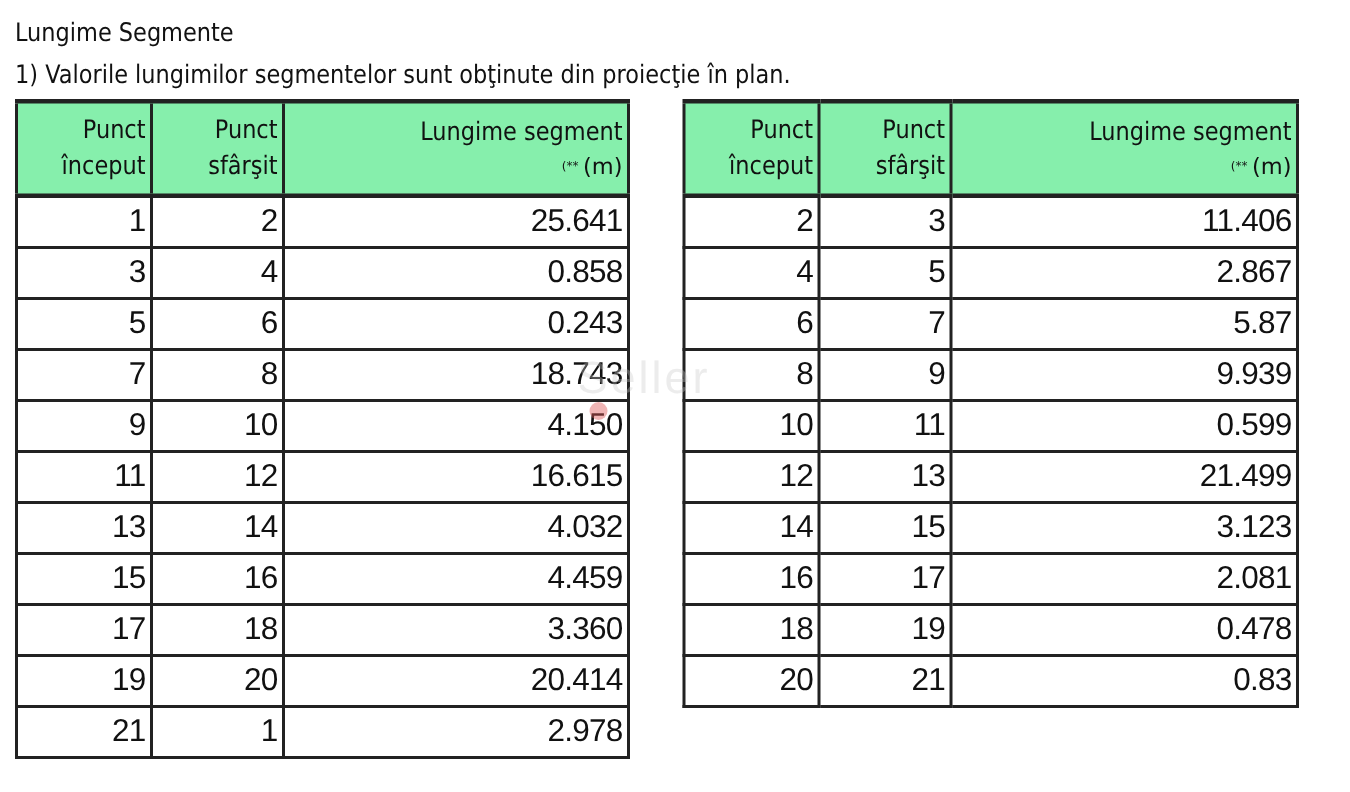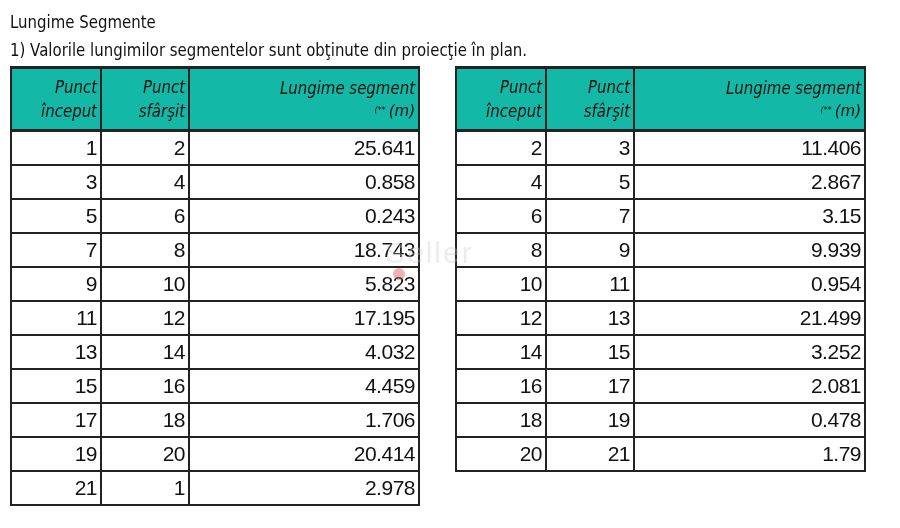--- a/index.html
+++ b/index.html
@@ -24,29 +24,28 @@
     table-layout: fixed;
   }
   table.seg.left { left: 10px; width: 410px; }
   table.seg.right { left: 455px; width: 411px; }
   table.seg th, table.seg td {
     border: 2px solid #222;
     text-align: right;
     padding: 0 3px 0 0;
   }
   table.seg th {
-    background: #14b8a6;
+    background: #86efac;
     height: 60px;
     font-weight: normal;
     font-size: 17px;
     line-height: 24px;
     vertical-align: middle;
     border-bottom-width: 3px;
     border-top-width: 3px;
-    font-style: italic;
   }
   table.seg th .hl { display: block; transform: scaleX(0.88); transform-origin: right; white-space: nowrap; }
   table.seg th .unit { display: block; font-size: 15px; line-height: 22px; white-space: nowrap; }
   table.seg th .unit .fn { font-size: 8px; vertical-align: 3px; margin-right: 3px; }
   table.seg td {
     height: 32px;
     font-family: "Liberation Sans", sans-serif;
     font-size: 21px;
     line-height: 32px;
     letter-spacing: -0.5px;
@@ -106,41 +105,41 @@
         <td>0.243</td>
       </tr>
       <tr>
         <td>7</td>
         <td>8</td>
         <td>18.743</td>
       </tr>
       <tr>
         <td>9</td>
         <td>10</td>
-        <td>5.823</td>
+        <td>4.150</td>
       </tr>
       <tr>
         <td>11</td>
         <td>12</td>
-        <td>17.195</td>
+        <td>16.615</td>
       </tr>
       <tr>
         <td>13</td>
         <td>14</td>
         <td>4.032</td>
       </tr>
       <tr>
         <td>15</td>
         <td>16</td>
         <td>4.459</td>
       </tr>
       <tr>
         <td>17</td>
         <td>18</td>
-        <td>1.706</td>
+        <td>3.360</td>
       </tr>
       <tr>
         <td>19</td>
         <td>20</td>
         <td>20.414</td>
       </tr>
       <tr>
         <td>21</td>
         <td>1</td>
         <td>2.978</td>
@@ -172,54 +171,54 @@
         <td>11.406</td>
       </tr>
       <tr>
         <td>4</td>
         <td>5</td>
         <td>2.867</td>
       </tr>
       <tr>
         <td>6</td>
         <td>7</td>
-        <td>3.15</td>
+        <td>5.87</td>
       </tr>
       <tr>
         <td>8</td>
         <td>9</td>
         <td>9.939</td>
       </tr>
       <tr>
         <td>10</td>
         <td>11</td>
-        <td>0.954</td>
+        <td>0.599</td>
       </tr>
       <tr>
         <td>12</td>
         <td>13</td>
         <td>21.499</td>
       </tr>
       <tr>
         <td>14</td>
         <td>15</td>
-        <td>3.252</td>
+        <td>3.123</td>
       </tr>
       <tr>
         <td>16</td>
         <td>17</td>
         <td>2.081</td>
       </tr>
       <tr>
         <td>18</td>
         <td>19</td>
         <td>0.478</td>
       </tr>
       <tr>
         <td>20</td>
         <td>21</td>
-        <td>1.79</td>
+        <td>0.83</td>
       </tr>
     </tbody>
 </table>
 
 <div class="watermark">Seller</div>
 <div class="watermark-dot"></div>
 
 </body></html>

